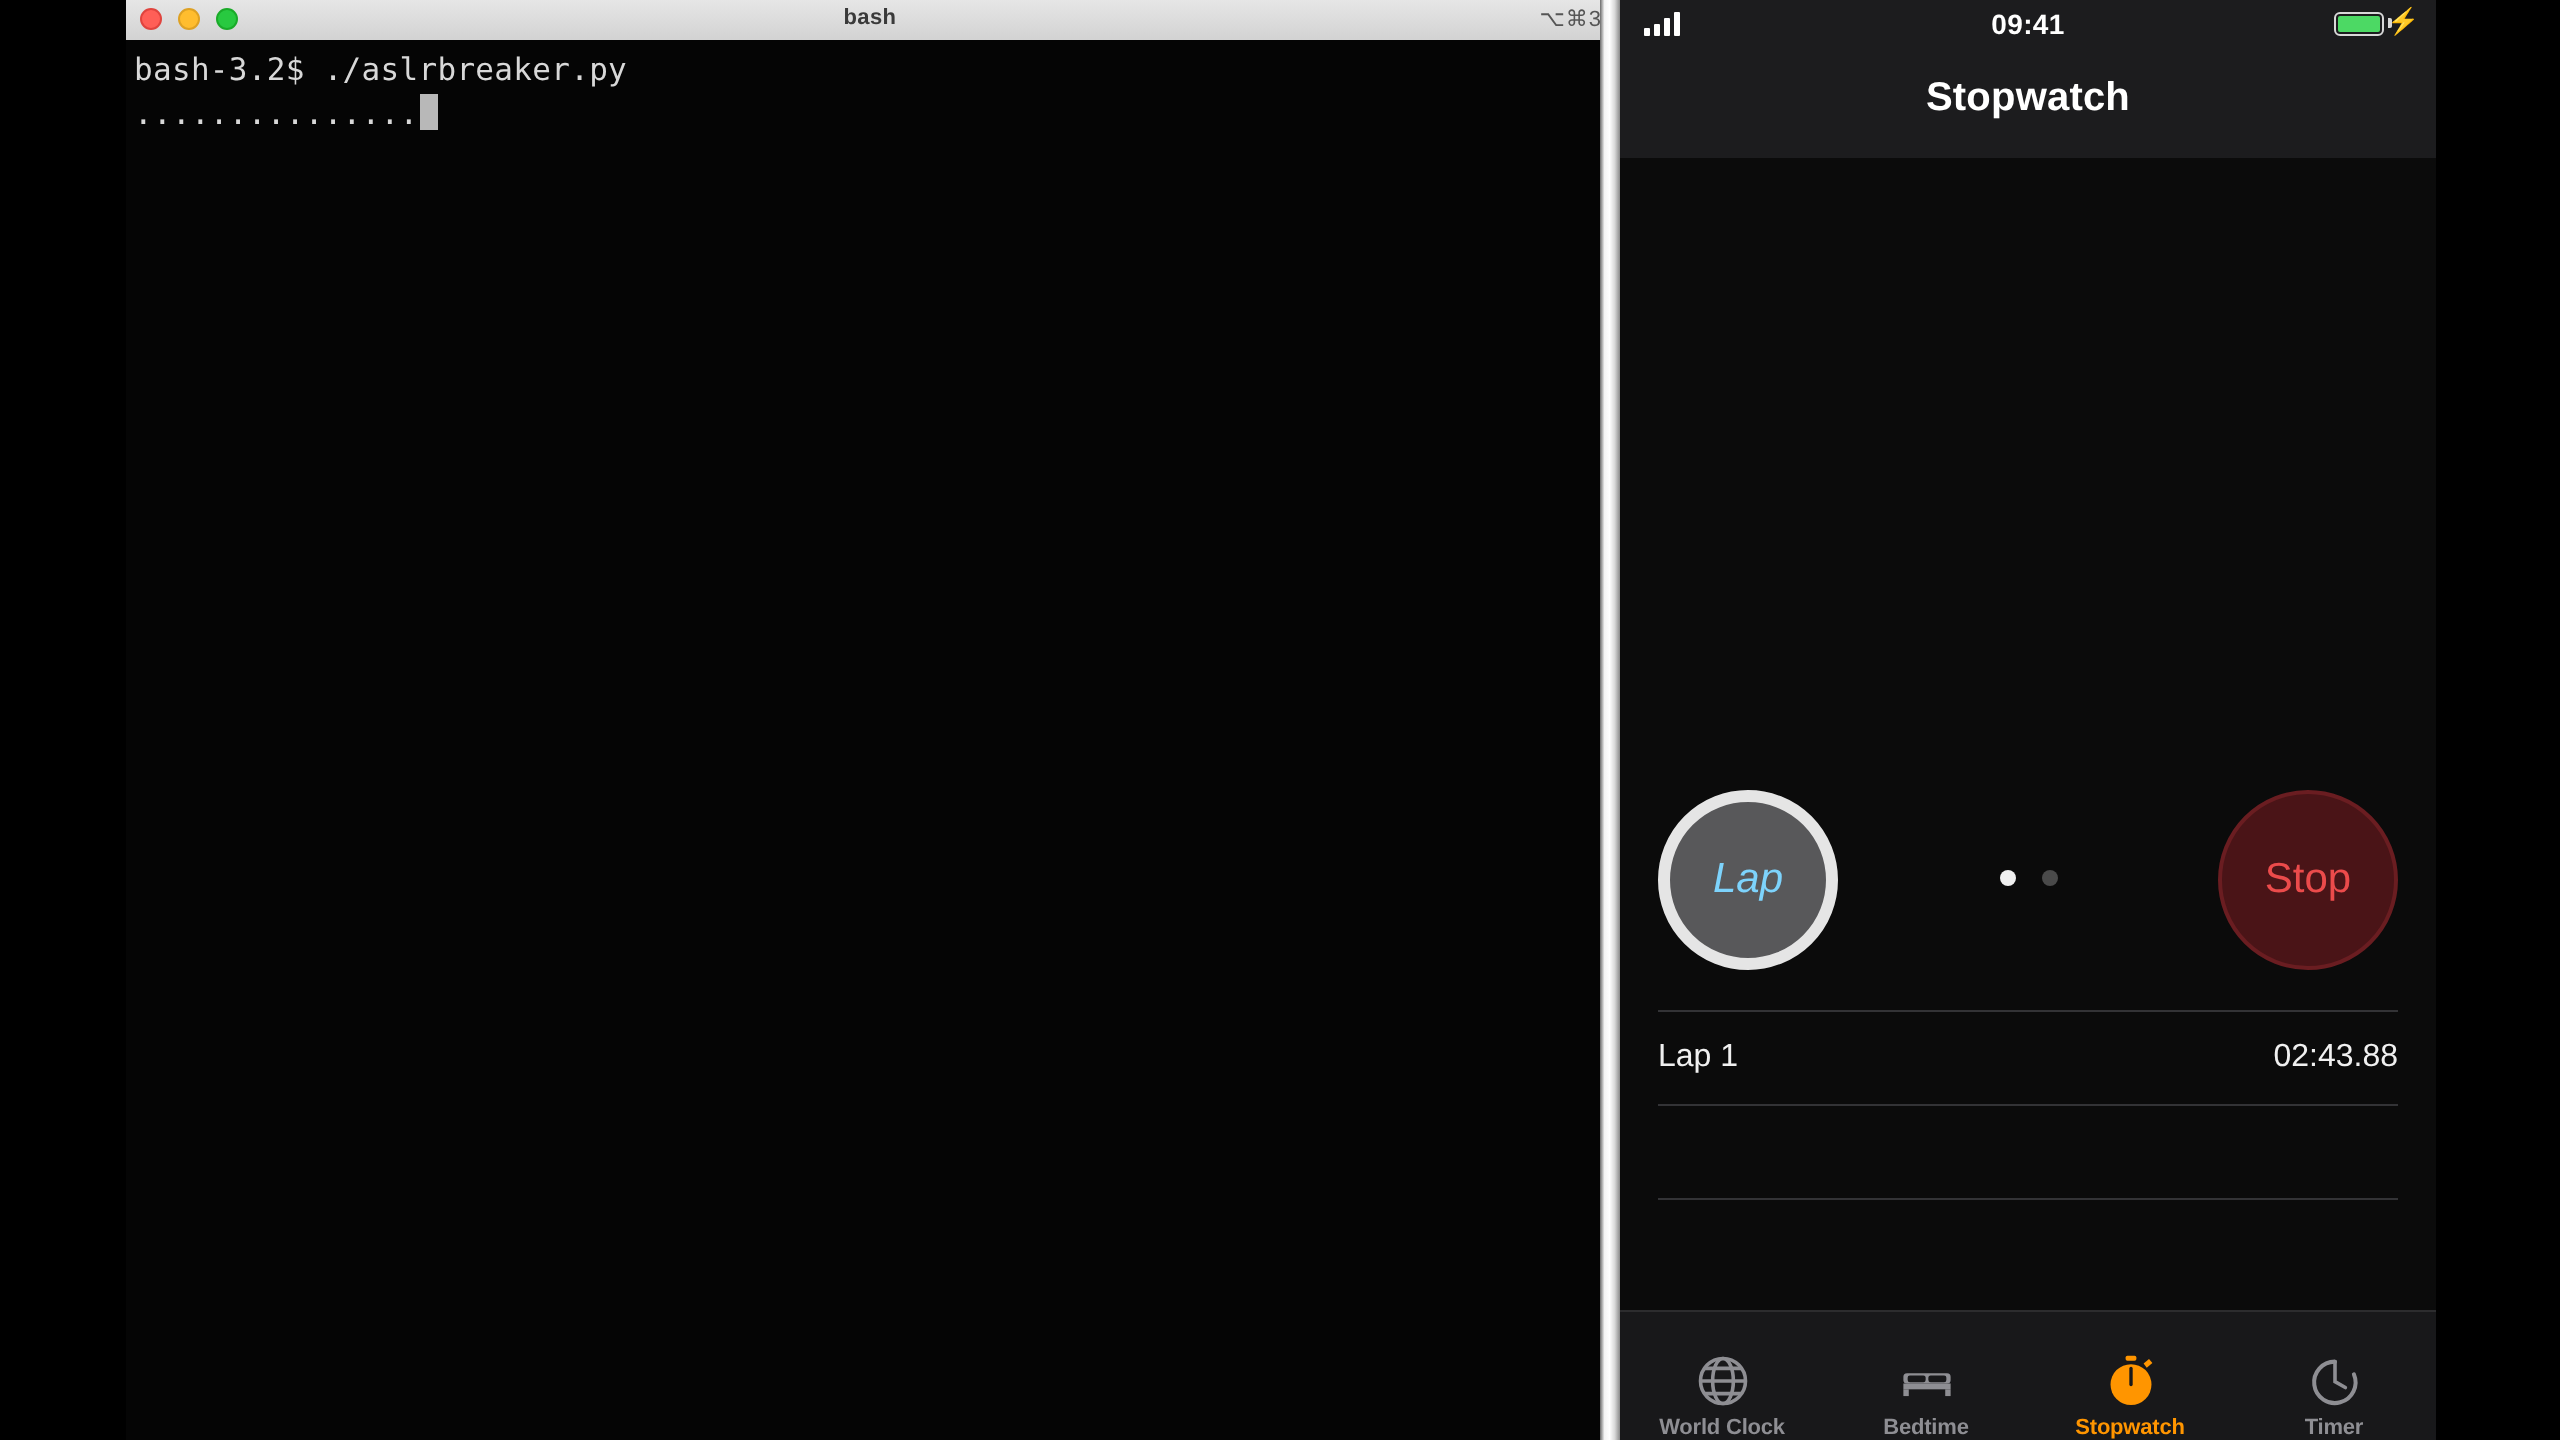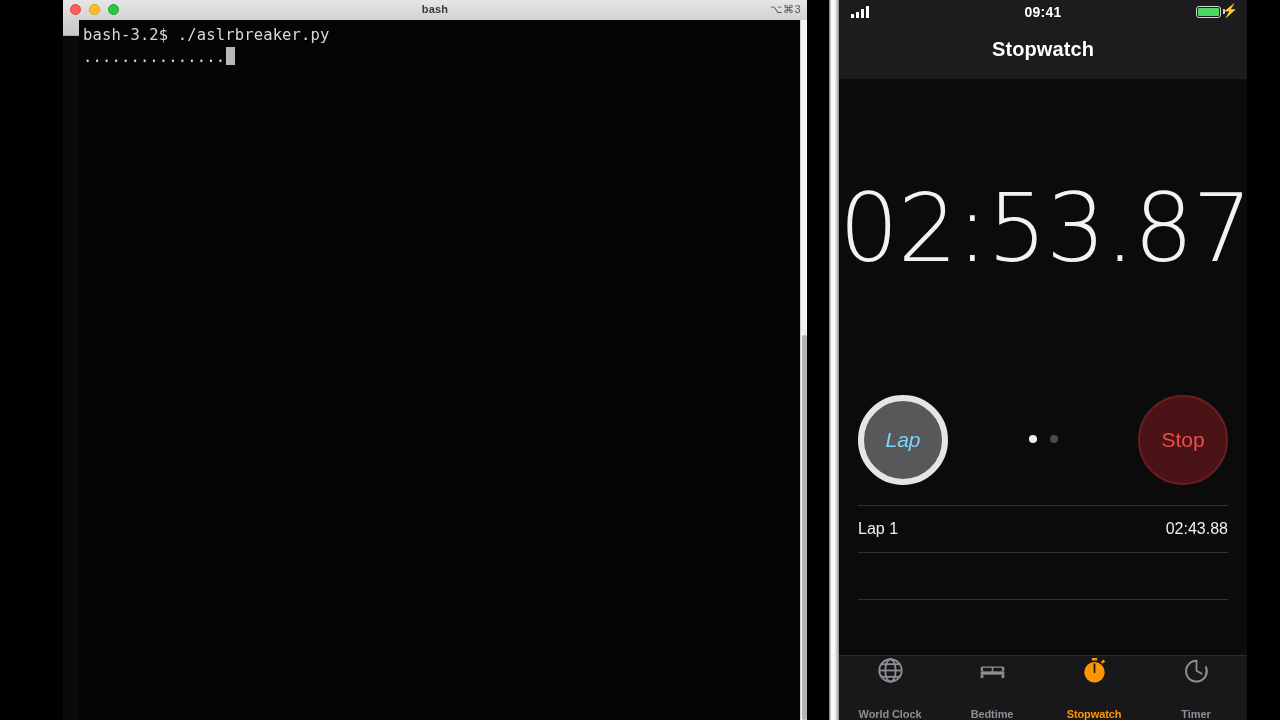--- a/index.html
+++ b/index.html
@@ -71,21 +71,20 @@
   #terminal-body {
     position: absolute;
     left: 0;
     top: 20px;
     width: 737px;
     height: 700px;
     background: #050505;
     padding: 5px 0 0 4px;
     box-sizing: border-box;
     overflow: hidden;
-    margin-left: 16px;
   }
   .term-line {
     font-family: "DejaVu Sans Mono", "Liberation Mono", monospace;
     font-size: 15.5px;
     line-height: 21.5px;
     color: #d8d8d8;
     white-space: pre;
     letter-spacing: 0.15px;
   }
   .term-line.dots {
@@ -120,21 +119,20 @@
     border-radius: 3px;
   }
 
   
   #phone {
     position: absolute;
     left: 800px;
     top: 0;
     width: 418px;
     height: 543px;
-    margin-left: 29px;
   }
   #phone-bezel {
     position: absolute;
     left: 0; top: 0;
     width: 10px;
     height: 720px;
     background: linear-gradient(to right, #6a6a6a 0%, #f4f4f4 22%, #ffffff 48%, #d8d8d8 74%, #8a8a8a 100%);
   }
   #phone-screen {
     position: absolute;
@@ -333,21 +331,21 @@
     background: #18181a;
     border-top: 1px solid #2c2c2e;
     display: flex;
     box-sizing: border-box;
   }
   .tab-item {
     flex: 1;
     display: flex;
     flex-direction: column;
     align-items: center;
-    justify-content: space-between;
+    justify-content: flex-end;
     gap: 3px;
     color: #8e8e93;
   }
   .tab-item.active { color: #ff9500; }
   .tab-icon {
     width: 29px;
     height: 29px;
     display: flex;
     align-items: center;
     justify-content: center;
@@ -404,21 +402,20 @@
       <div id="battery-cap"></div>
       <div id="charging-bolt">⚡</div>
     </div>
 
     <div id="nav-bar">
       <div id="nav-title">Stopwatch</div>
     </div>
 
     <div id="sw-main">
 
-      <div id="sw-time">02:53.87</div>
 
       <div id="sw-controls">
         <div class="sw-btn" id="lap-button">Lap</div>
         <div id="page-dots">
           <span class="active"></span>
           <span class="inactive"></span>
         </div>
         <div class="sw-btn" id="stop-button">Stop</div>
       </div>
 

